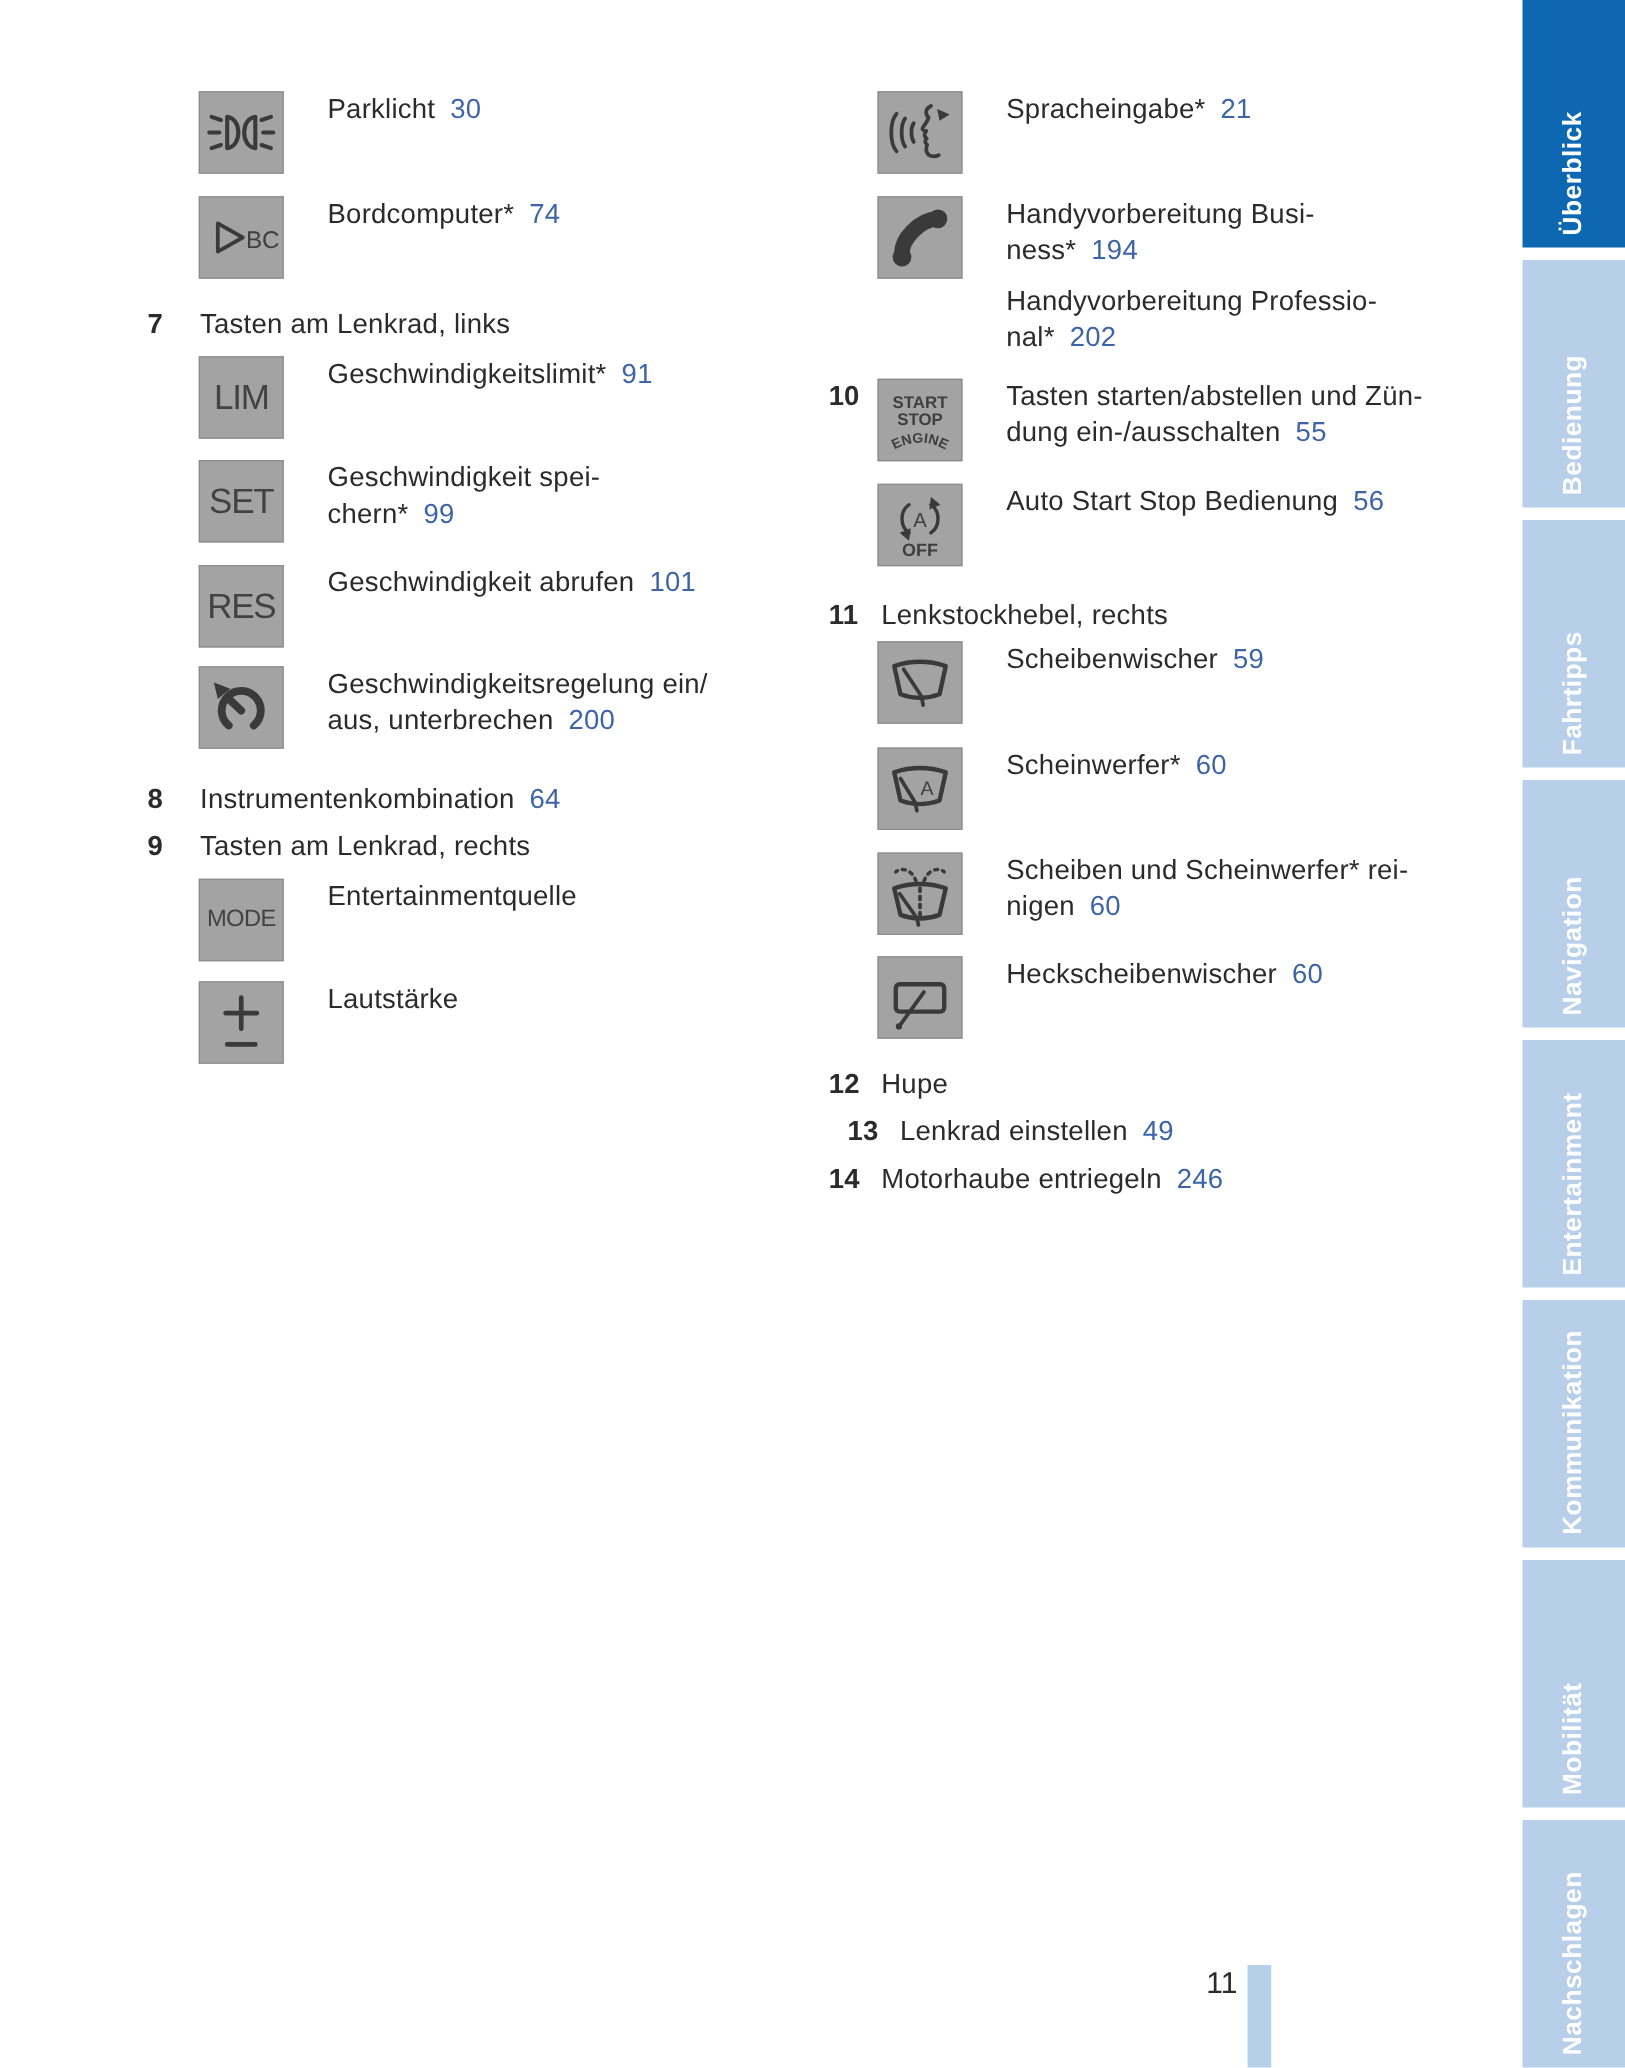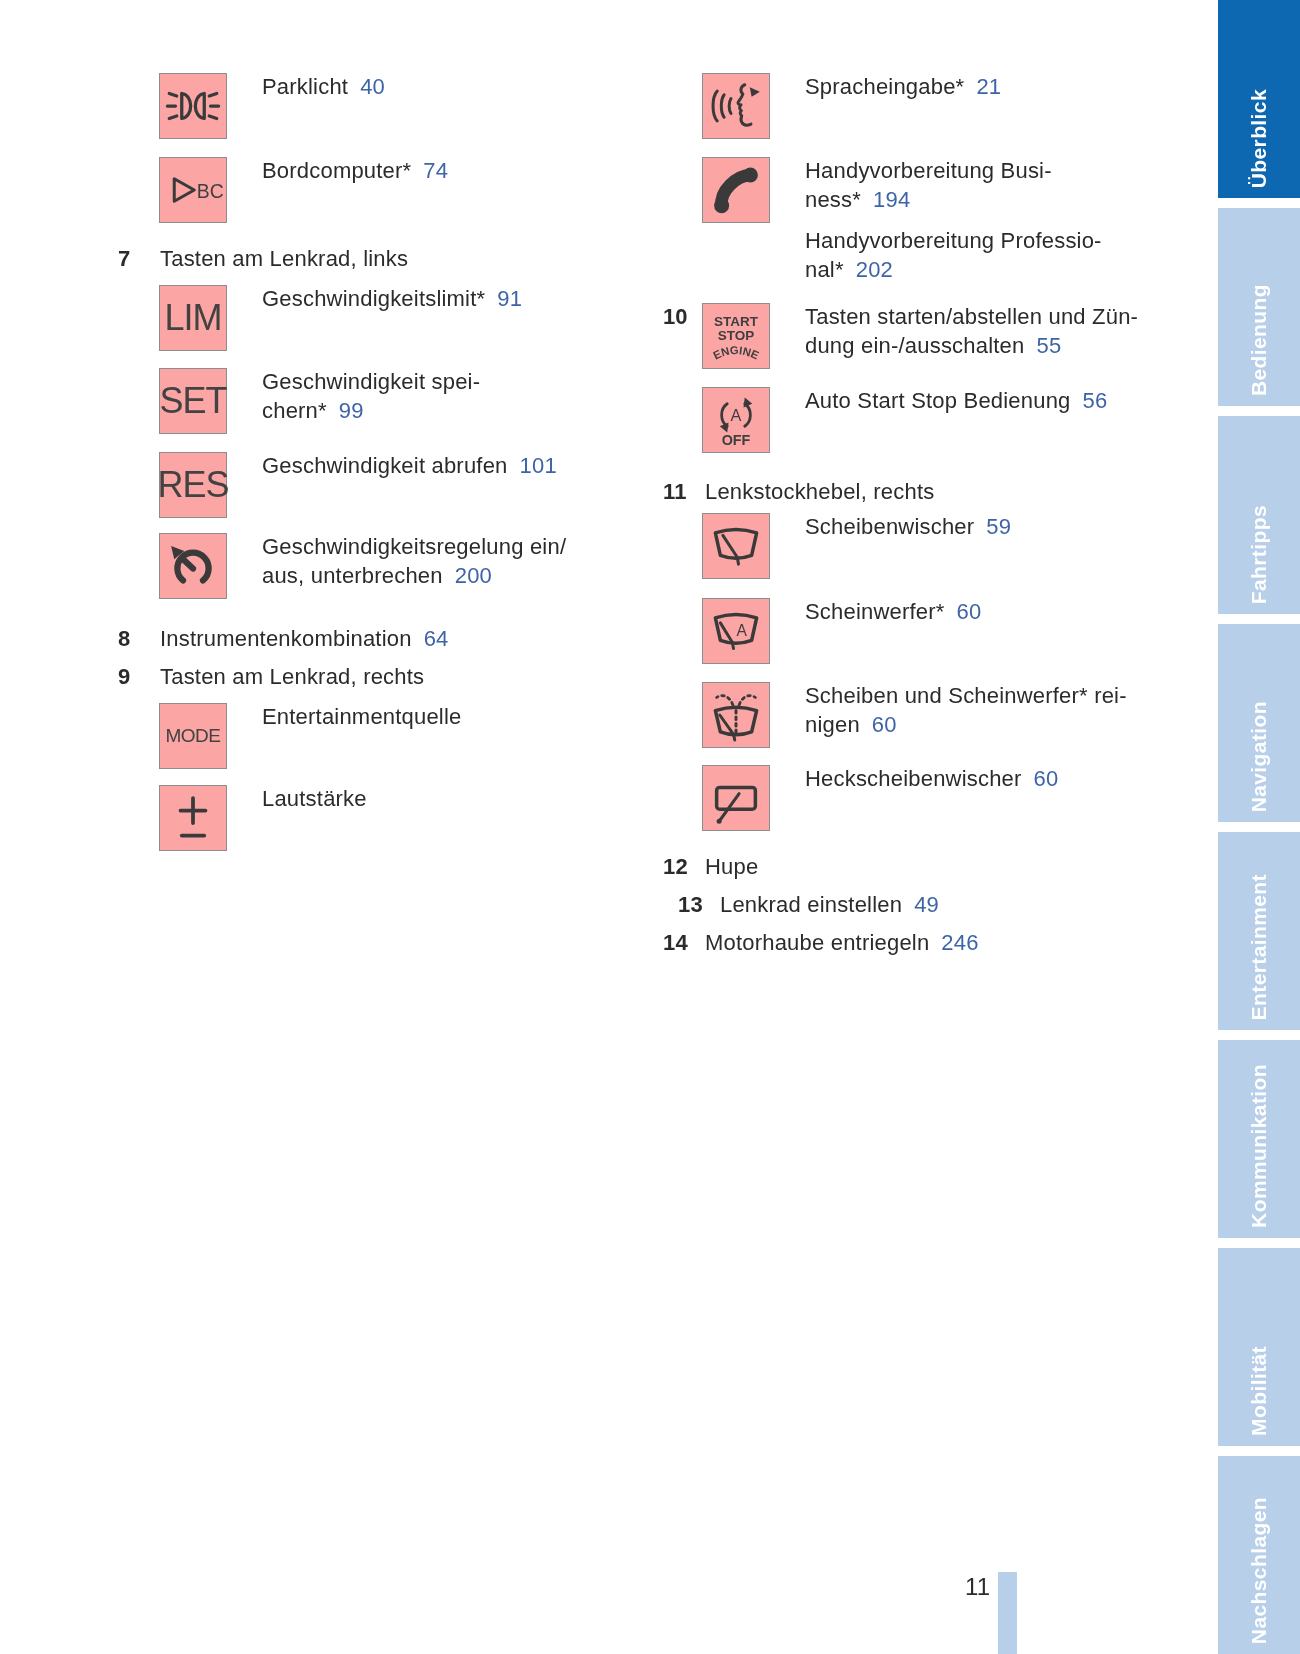--- a/index.html
+++ b/index.html
@@ -9,25 +9,25 @@
   }
   .entry{
     position:absolute;font-size:22px;line-height:29px;white-space:pre-line;
     letter-spacing:0.2px;width:430px;
   }
   .entry .pg{color:#3e64a8;margin-left:12px;white-space:nowrap;}
   .numrow .num{position:absolute;left:-42px;top:0;font-weight:700;}
   .lone-num{position:absolute;font-size:22px;line-height:29px;font-weight:700;}
   .iconbox{
     position:absolute;width:68px;height:66px;box-sizing:border-box;
-    border:1.5px solid #8d8d8d;background:#fca5a5;
+    border:1.5px solid #8d8d8d;background:#a3a3a3;
     display:flex;align-items:center;justify-content:center;
   }
   .iconbox svg{width:60px;height:60px;display:block;}
-  .icontext{font-size:36px;color:#424242;letter-spacing:-1px;}
+  .icontext{font-size:28px;color:#424242;letter-spacing:-1px;}
   .icontext.small{font-size:19px;letter-spacing:-0.5px;}
   .tab{position:absolute;left:1218px;width:82px;background:#b7cfe9;}
   .tab.active{background:#0d68b1;}
   .tab-label{
     position:absolute;bottom:10px;left:50%;
     transform:translateX(-50%) rotate(180deg);
     writing-mode:vertical-rl;white-space:nowrap;
     color:#ffffff;font-weight:700;font-size:21px;letter-spacing:0.4px;
   }
   .footer-num{position:absolute;left:935px;top:1573px;width:55px;text-align:right;
@@ -41,21 +41,21 @@
 <body>
 
 <div class="iconbox" style="left:159px;top:73px">
   <svg viewBox="0 0 48 48">
     <path class="ic" stroke-width="2.6" d="M15,14 V34 C24.5,33 24.5,15 15,14 Z"></path>
     <path class="ic" stroke-width="2.6" d="M33,14 V34 C23.5,33 23.5,15 33,14 Z"></path>
     <path class="ic" stroke-width="2.6" d="M11,16 L5,14 M10,24 L3.5,24 M11,32 L5,34"></path>
     <path class="ic" stroke-width="2.6" d="M37,16 L43,14 M38,24 L44.5,24 M37,32 L43,34"></path>
   </svg>
 </div>
-<div class="entry" style="left:262px;top:72px"><span>Parklicht</span><span class="pg">40</span></div>
+<div class="entry" style="left:262px;top:72px"><span>Parklicht</span><span class="pg">30</span></div>
 
 <div class="iconbox" style="left:159px;top:157px">
   <svg viewBox="0 0 48 48">
     <path class="ic" stroke-width="2.4" d="M9,15 L9,33 L25,24 Z"></path>
     <text x="27" y="30.5" font-size="15.5">BC</text>
   </svg>
 </div>
 <div class="entry" style="left:262px;top:156px"><span>Bordcomputer*</span><span class="pg">74</span></div>
 
 <div class="entry numrow" style="left:160px;top:244px"><span class="num">7</span><span>Tasten am Lenkrad, links</span></div>

